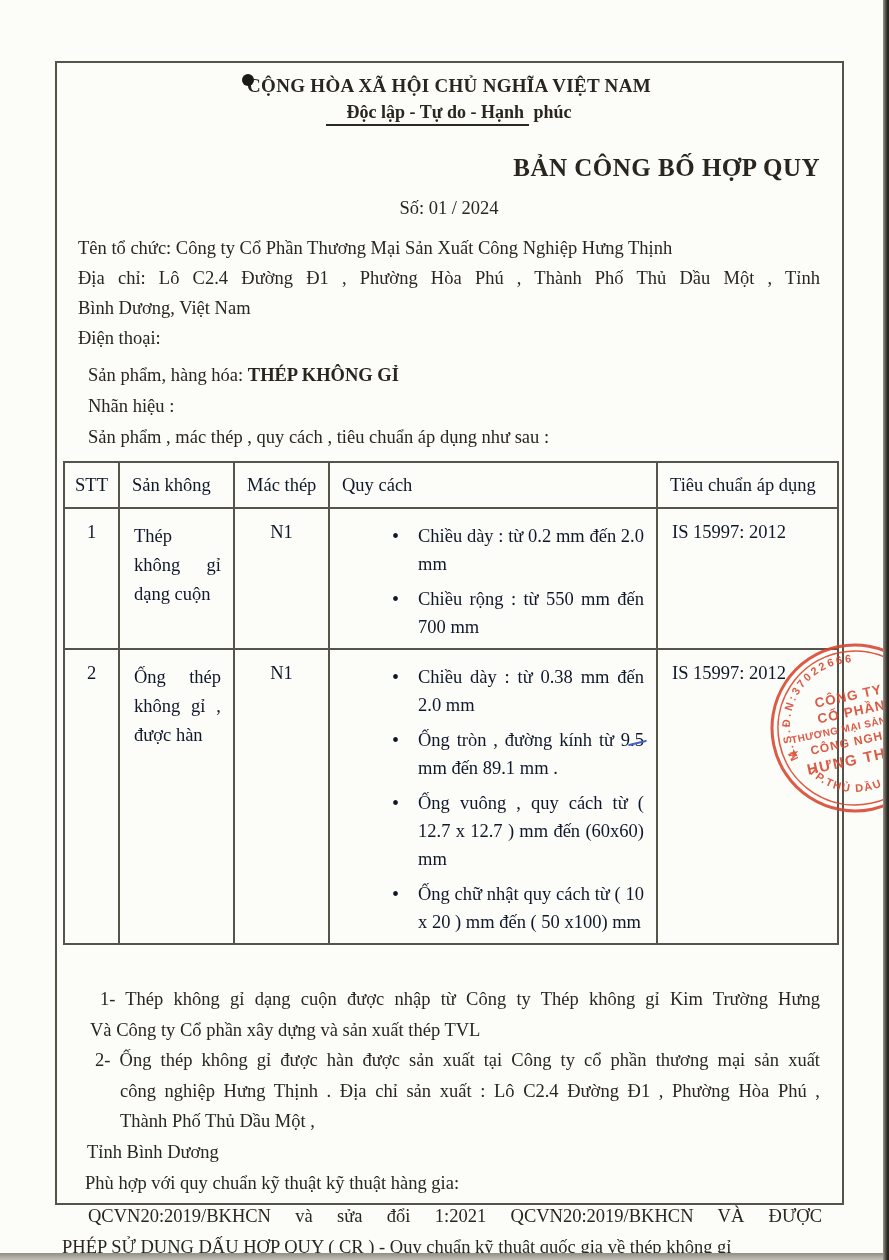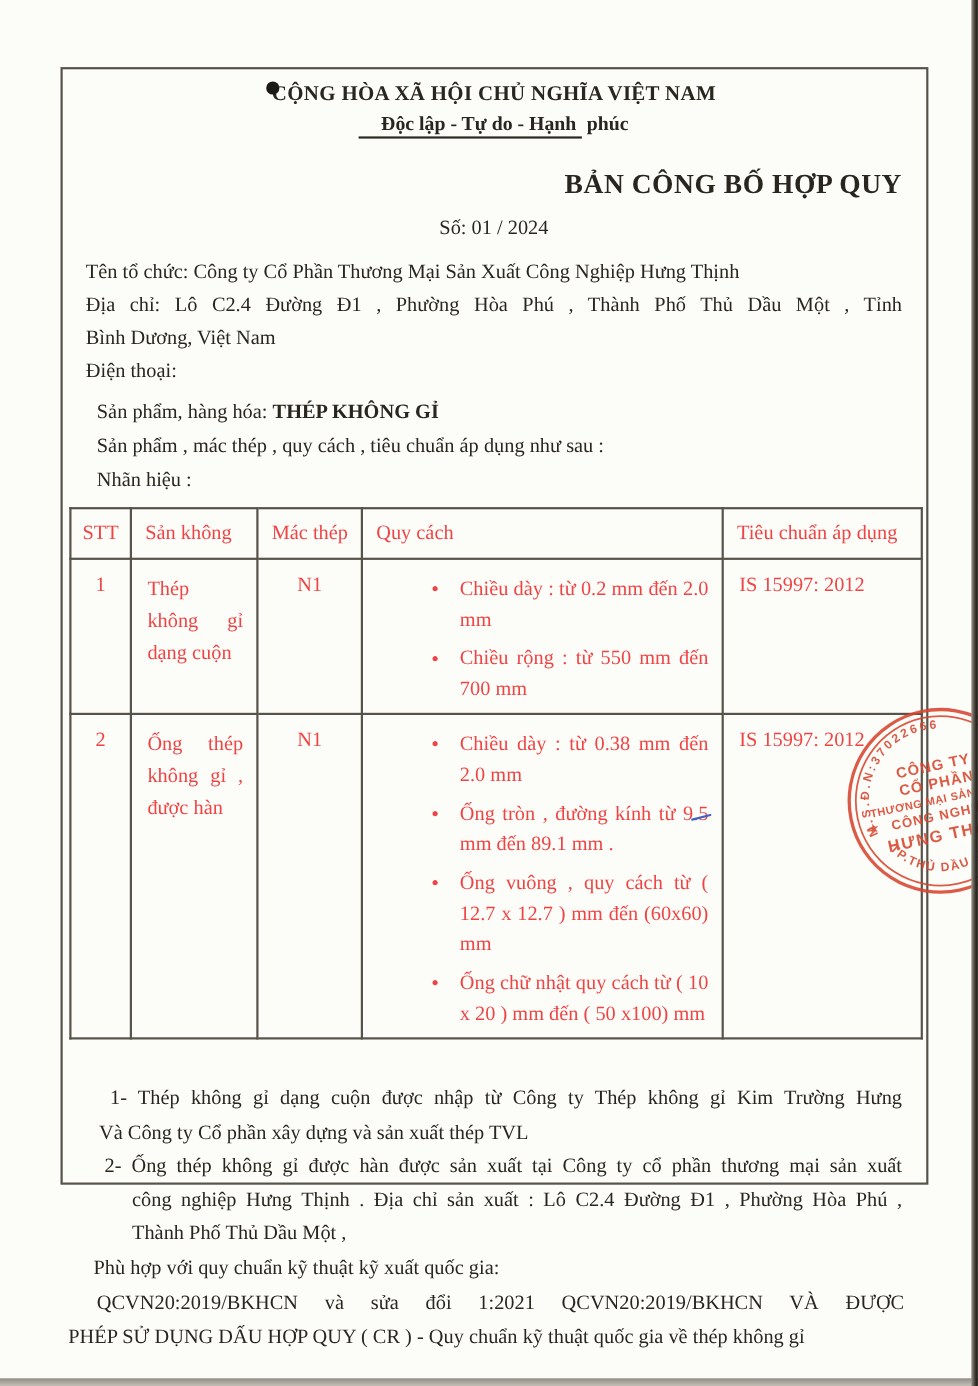--- a/index.html
+++ b/index.html
@@ -2,21 +2,21 @@
 <html><head>
 <meta charset="utf-8">
 <style>
   html,body { margin:0; padding:0; background:#e8e8e4; }
   .page {
     position:relative; width:889px; height:1260px; margin:0 auto;
     background:#fcfcf9; overflow:hidden;
     font-family:"Liberation Serif","DejaVu Serif",serif; color:#29261f;
   }
   .frame {
-    position:absolute; left:55px; top:61px; width:789px; height:1016px;
+    position:absolute; left:55px; top:61px; width:789px; height:1144px;
     border:2px solid #56534a; box-sizing:border-box;
   }
   .content { position:absolute; left:0; top:0; right:0; padding:8px 22px 0 21px; }
 
   .nat1 { text-align:center; font-weight:bold; font-size:19px; margin-top:4px; letter-spacing:0.3px; }
   .nat2 { text-align:center; font-weight:bold; font-size:18px; margin-top:5px; }
   .nat2 .u { border-bottom:2px solid #2b2820; padding:0 5px 2px 20px; }
   .doc-title { text-align:right; font-weight:bold; font-size:25px; margin-top:31px; letter-spacing:0.5px; }
   .doc-no { text-align:center; font-size:19px; margin-top:11px; }
 
@@ -24,21 +24,21 @@
   .org-block { margin-top:10px; }
   .jl { text-align:justify; text-align-last:justify; }
   .ind { margin-left:10px; }
   .prod-block { margin-top:7px; }
   .prod-block .body-line { line-height:31px; }
   .bold { font-weight:bold; }
 
   table.spec {
     border-collapse:collapse; table-layout:fixed;
     width:774px; margin-left:-15px; margin-top:8px;
-    font-size:18.5px; color:#ef4444;
+    font-size:18.5px; color:#0f172a;
   }
   table.spec th, table.spec td { border:2px solid #56534a; }
   table.spec th { font-weight:normal; height:44px; text-align:left; padding:0 6px 0 12px; }
   table.spec th.c { text-align:center; padding:0; }
   table.spec td { vertical-align:top; }
   td.stt { text-align:center; padding-top:13px; }
   td.prod { padding:13px 12px 0 14px; text-align:justify; line-height:29px; }
   td.grade { text-align:center; padding-top:13px; }
   td.specs { padding:0; }
   td.std { padding:13px 8px 0 14px; }
@@ -105,22 +105,22 @@
 
       <div class="org-block">
         <div class="body-line">Tên tổ chức: Công ty Cổ Phần Thương Mại Sản Xuất Công Nghiệp Hưng Thịnh</div>
         <div class="body-line jl">Địa chỉ: Lô C2.4 Đường Đ1 , Phường Hòa Phú , Thành Phố Thủ Dầu Một , Tỉnh</div>
         <div class="body-line">Bình Dương, Việt Nam</div>
         <div class="body-line">Điện thoại:</div>
       </div>
 
       <div class="prod-block">
         <div class="body-line ind"><span>Sản phẩm, hàng hóa:</span> <span class="bold">THÉP KHÔNG GỈ</span></div>
+        <div class="body-line ind">Nhãn hiệu :</div>
         <div class="body-line ind">Sản phẩm , mác thép , quy cách , tiêu chuẩn áp dụng như sau :</div>
-        <div class="body-line ind">Nhãn hiệu :</div>
       </div>
 
       <table class="spec">
         <colgroup>
           <col style="width:55px">
             <col style="width:115px">
             <col style="width:95px">
             <col style="width:328px">
             <col style="width:181px">
         </colgroup>
@@ -164,21 +164,22 @@
       </table>
 
       <div class="notes">
         <div class="n1l1 jl"><span>1-</span> <span>Thép không gỉ dạng cuộn được nhập từ Công ty Thép không gỉ Kim Trường Hưng</span></div>
         <div>Và Công ty Cổ phần xây dựng và sản xuất thép TVL</div>
         <div class="n2">
           <div class="n2l1 jl"><span>2-</span> <span>Ống thép không gỉ được hàn được sản xuất tại Công ty cổ phần thương mại sản xuất</span></div>
           <div class="n2cont jl">công nghiệp Hưng Thịnh . Địa chỉ sản xuất : Lô C2.4 Đường Đ1 , Phường Hòa Phú ,</div>
           <div class="n2cont">Thành Phố Thủ Dầu Một ,</div>
         </div>
-        <div class="conformity">Phù hợp với quy chuẩn kỹ thuật kỹ xuất quốc gia:</div>
+        <div class="province">Tỉnh Bình Dương</div>
+        <div class="conformity">Phù hợp với quy chuẩn kỹ thuật kỹ thuật hàng gia:</div>
         <div class="std-par">
           <div class="l1">QCVN20:2019/BKHCN và sửa đổi 1:2021 QCVN20:2019/BKHCN VÀ ĐƯỢC</div>
           <div class="l2">PHÉP SỬ DỤNG DẤU HỢP QUY ( CR ) -  Quy chuẩn kỹ thuật quốc gia về thép không gỉ</div>
         </div>
       </div>
 
     </div>
   </div>
 
   <svg class="stamp" viewBox="0 0 240 240">

